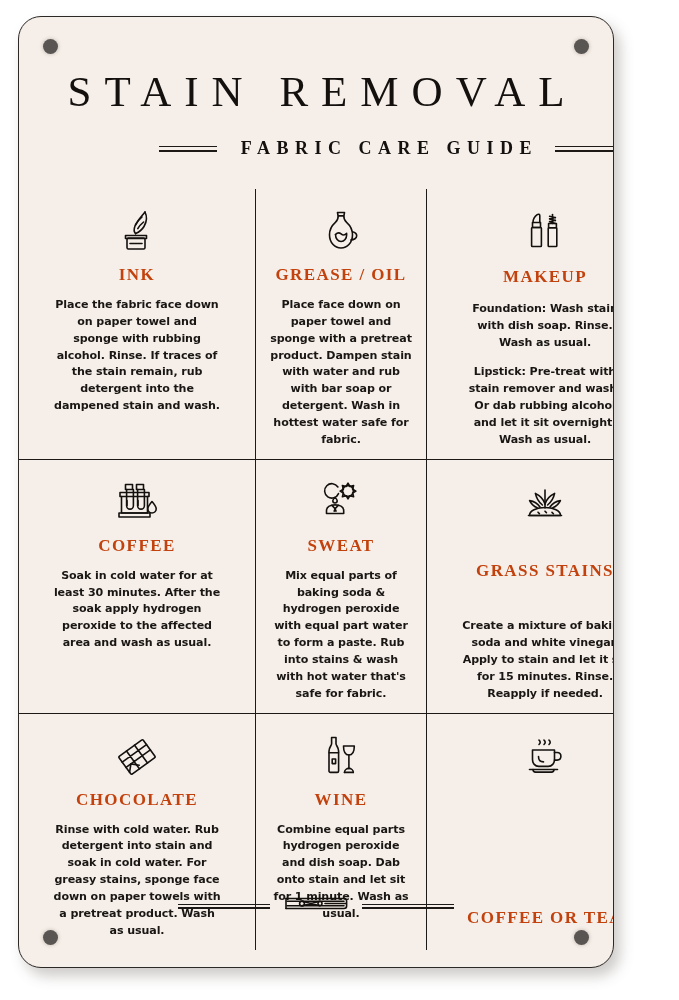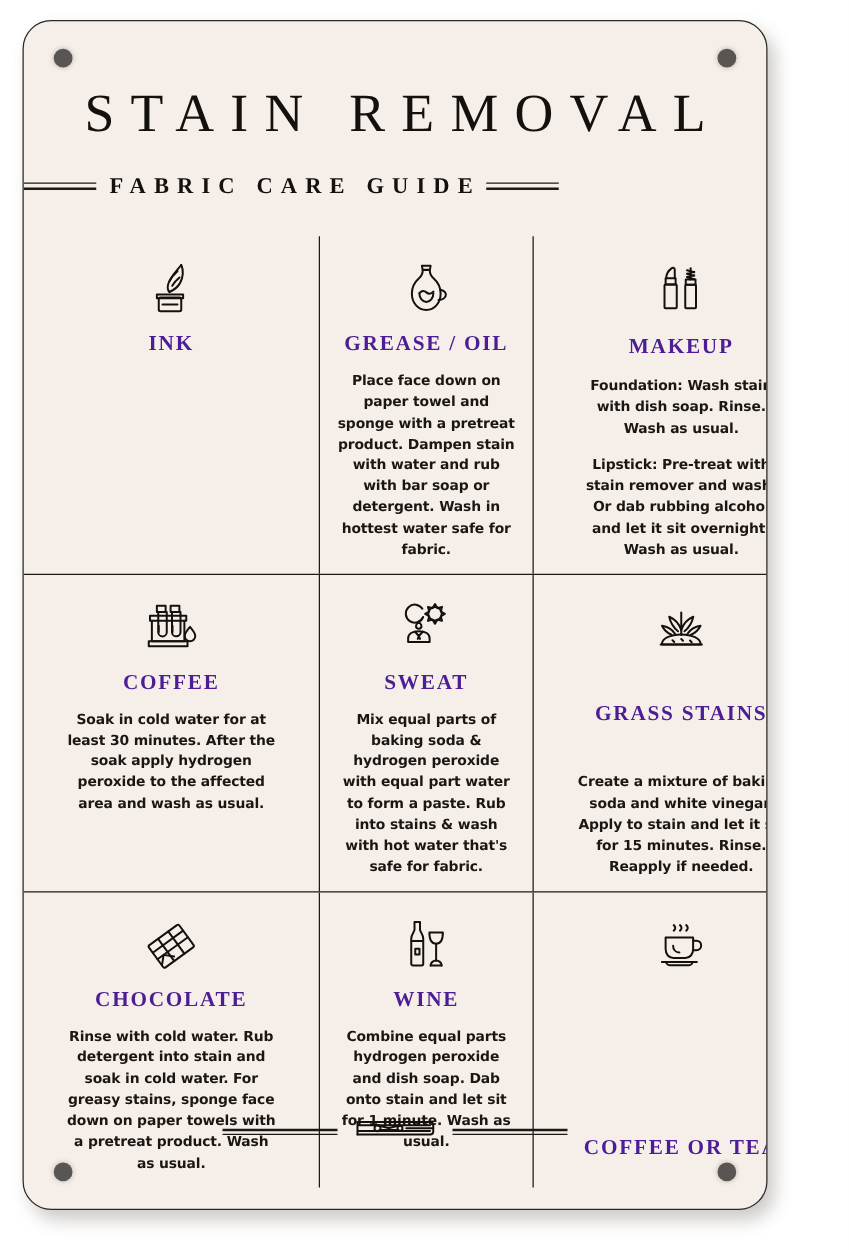--- a/index.html
+++ b/index.html
@@ -57,22 +57,22 @@
     color: #13100e;
     text-indent: 13px;
     margin: 0;
     font-weight: 400;
     line-height: 1.05;
   }
   #subtitle-row {
     margin-top: 24px;
     display: flex;
     align-items: center;
-    justify-content: flex-start;
-    gap: 4px;
+    justify-content: flex-end;
+    gap: 17px;
   }
   .flourish {
     width: 58px;
     height: 6px;
     position: relative;
   }
   .flourish::before, .flourish::after {
     content: "";
     position: absolute;
     left: 0; right: 0;
@@ -122,21 +122,21 @@
     justify-content: center;
     margin-bottom: 6px;
   }
   .icon-wrap svg { display: block; }
 
   .cell-title {
     font-family: "Liberation Serif", "DejaVu Serif", serif;
     font-size: 17px;
     font-weight: 700;
     letter-spacing: 1.4px;
-    color: #4c1d95;
+    color: #c2410c;
     text-align: center;
     margin-bottom: 12px;
     white-space: nowrap;
   }
   .cell-body {
     font-family: "DejaVu Sans", sans-serif;
     font-size: 11.1px;
     font-weight: 700;
     line-height: 1.52;
     text-align: center;
@@ -197,20 +197,21 @@
           <path d="M30 4c-3 4-8 9-10 14-1.4 3.5-1 6 .6 7.6"></path>
           <path d="M30 4c2 4 1.6 10-1 14.5-2 3.4-5 5.6-8.4 7.1"></path>
           <path d="M27 9c-2.4 2-5 5-6.4 8"></path>
           <path d="M28.6 14c-2.2 1.8-4.4 4-5.8 6.6"></path>
           <rect x="12" y="30" width="18" height="11" rx="1.4"></rect>
           <path d="M10.5 27.5h21v3h-21z"></path>
           <path d="M15 35.5h12"></path>
         </svg>
       </div>
       <div class="cell-title">INK</div>
+      <div class="cell-body">Place the fabric face down on paper towel and sponge with rubbing alcohol. Rinse. If traces of the stain remain, rub detergent into the dampened stain and wash.</div>
     </div>
 
     <div class="vline"></div>
 
     <div class="cell">
       <div class="icon-wrap">
         <svg width="40" height="50" viewBox="0 0 40 50" fill="none" stroke="#13100e" stroke-width="1.6" stroke-linecap="round" stroke-linejoin="round">
           <path d="M16.5 5.5h7l-.6 3.4h-5.8z"></path>
           <path d="M17.2 9c0 3.2-.8 4.6-2.8 6.4C11 18.4 8.5 22.2 8.5 27.8 8.5 35.6 13.6 41 20 41s11.5-5.4 11.5-13.2c0-5.6-2.5-9.4-5.9-12.4-2-1.8-2.8-3.2-2.8-6.4"></path>
           <path d="M31.4 24.8c2.6.6 4.3 2.1 4.3 4 0 2.3-2.6 4.2-5.9 4.2"></path>

